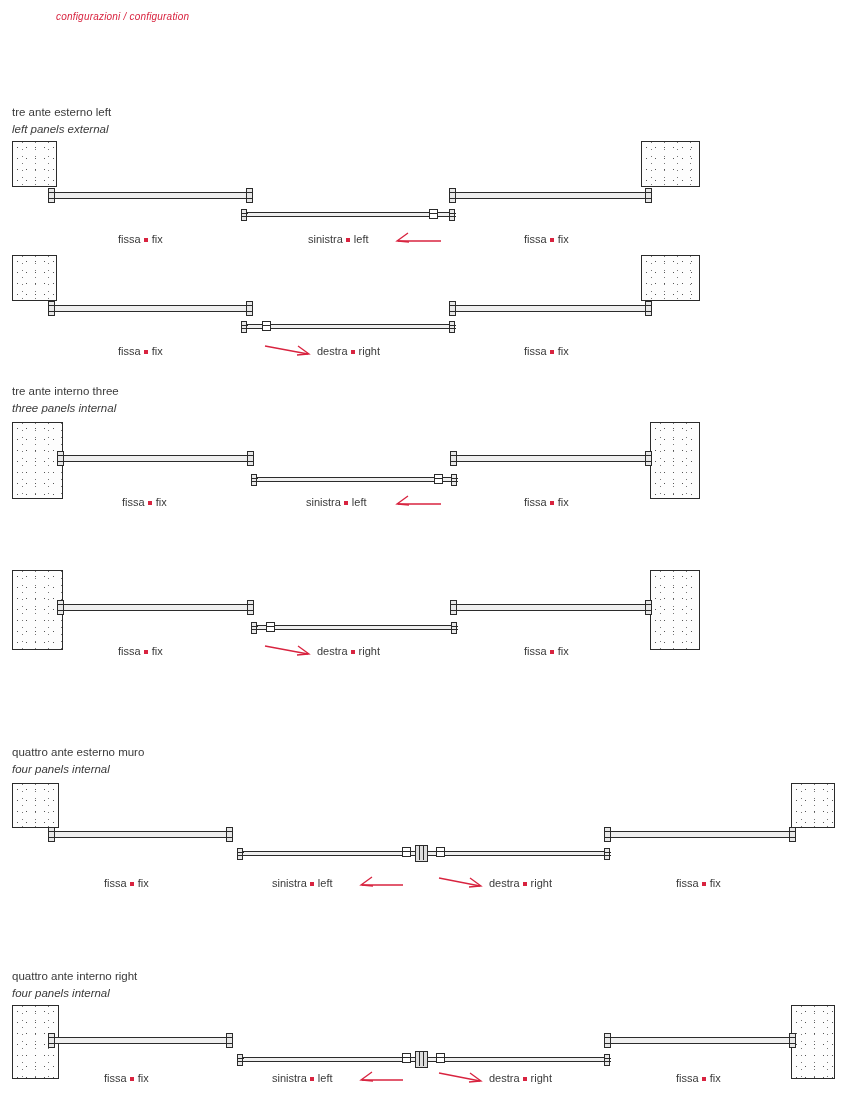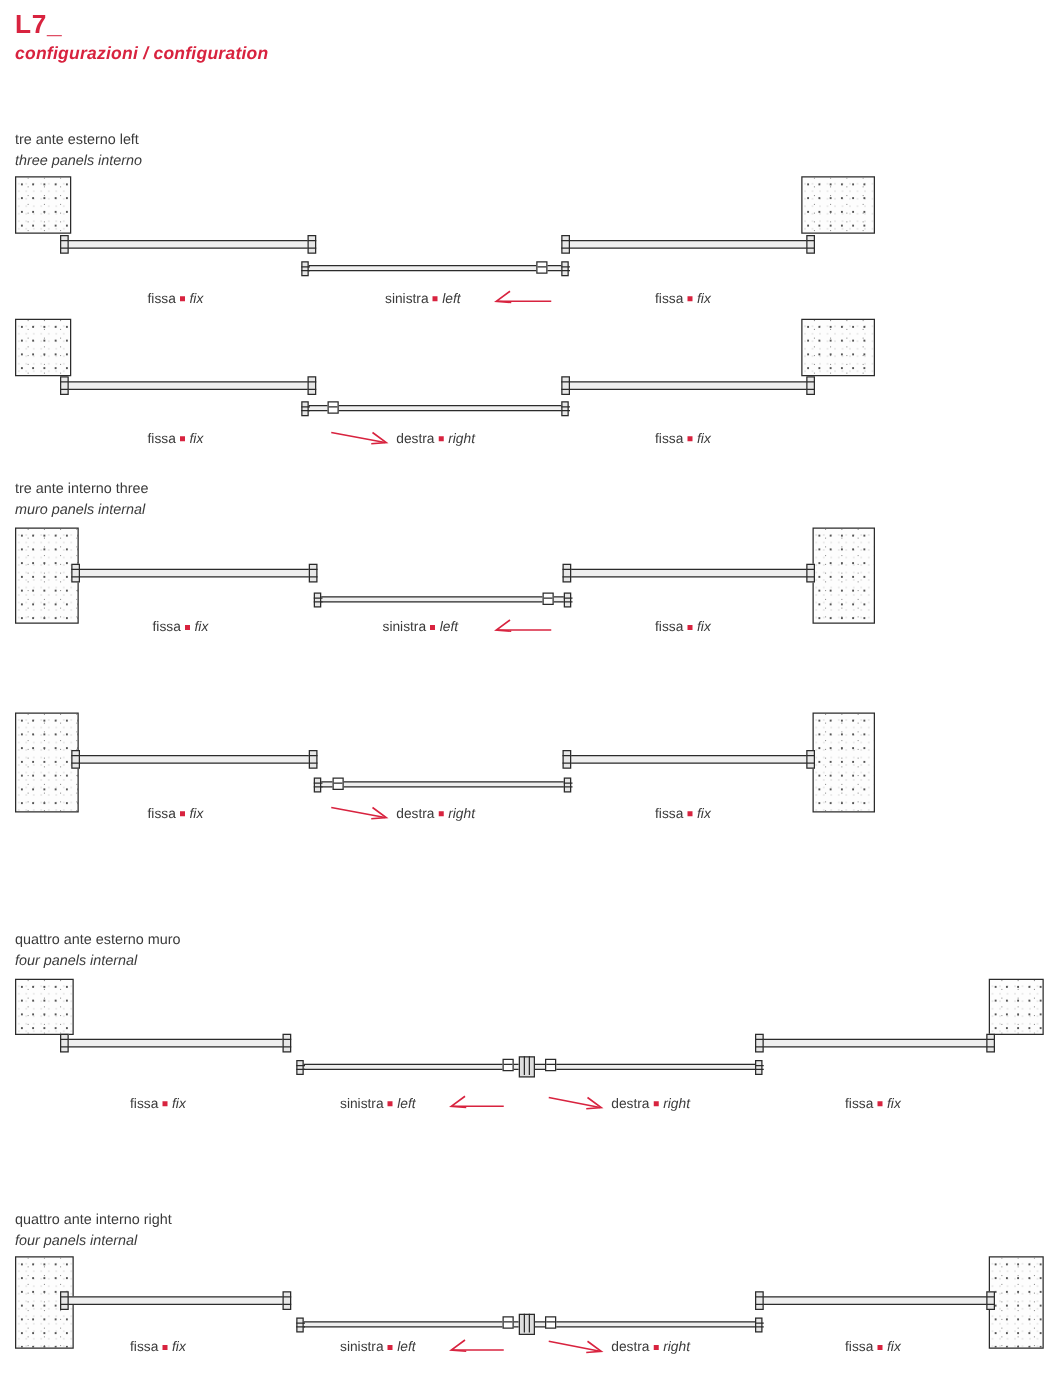--- a/index.html
+++ b/index.html
@@ -23,26 +23,27 @@
     top: 8px;
   }
   .header-title {
     font-size: 21px;
     font-weight: bold;
     color: #d8233f;
     letter-spacing: 0.5px;
     line-height: 1.1;
   }
   .header-sub {
-    font-size: 14px;
-    font-weight: bold;
+    font-size: 10px;
+    font-weight: normal;
     font-style: italic;
     color: #d8233f;
     margin-top: 3px;
     letter-spacing: 0.2px;
+    margin-left: 44px;
   }
 
   
   .sec-title {
     position: absolute;
     font-size: 11.5px;
     color: #3a3a3a;
     line-height: 1.45;
     white-space: nowrap;
   }
@@ -145,44 +146,42 @@
   }
   .lbl .sq {
     display: inline-block;
     width: 4px;
     height: 4px;
     background: #d8233f;
     margin: 0 4px 1px 3px;
     vertical-align: middle;
   }
   .lbl .en {
-    font-style: italic;
   }
 
   
   .arrow {
     position: absolute;
     height: 10px;
   }
   .arrow svg { display: block; overflow: visible; }
 
   
   .layer { position: absolute; left: 0; top: 0; width: 845px; height: 1118px; }
 </style>
 </head>
 <body>
 
 <div class="header">
-  <div class="header-title">L7_</div>
   <div class="header-sub">configurazioni / configuration</div>
 </div>
 
 <div class="sec-title" style="left:12px; top:104px;">
   <span>tre ante esterno left</span>
-  <span class="it">three panels interno</span>
+  <span class="it">left panels external</span>
 </div>
 
 <div class="layer">
   <div class="wall" style="left:12px; top:141px; width:43px; height:44px;"></div>
   <div class="wall" style="left:641px; top:141px; width:57px; height:44px;"></div>
 
   <div class="rail" style="left:52px; top:192px; width:200px;"></div>
   <div class="rail" style="left:451px; top:192px; width:198px;"></div>
   <div class="rail thin" style="left:243px; top:212px; width:210px;"></div>
 
@@ -239,21 +238,21 @@
   <div class="lbl" style="left:317px; top:345px;">
     <span>destra</span><span class="sq"></span><span class="en">right</span>
   </div>
   <div class="lbl" style="left:524px; top:345px;">
     <span>fissa</span><span class="sq"></span><span class="en">fix</span>
   </div>
 </div>
 
 <div class="sec-title" style="left:12px; top:383px;">
   <span>tre ante interno three</span>
-  <span class="it">muro panels internal</span>
+  <span class="it">three panels internal</span>
 </div>
 
 <div class="layer">
   <div class="wall" style="left:12px; top:422px; width:49px; height:75px;"></div>
   <div class="wall" style="left:650px; top:422px; width:48px; height:75px;"></div>
 
   <div class="rail" style="left:60px; top:455px; width:193px;"></div>
   <div class="rail" style="left:452px; top:455px; width:198px;"></div>
   <div class="rail thin" style="left:253px; top:477px; width:202px;"></div>
 

